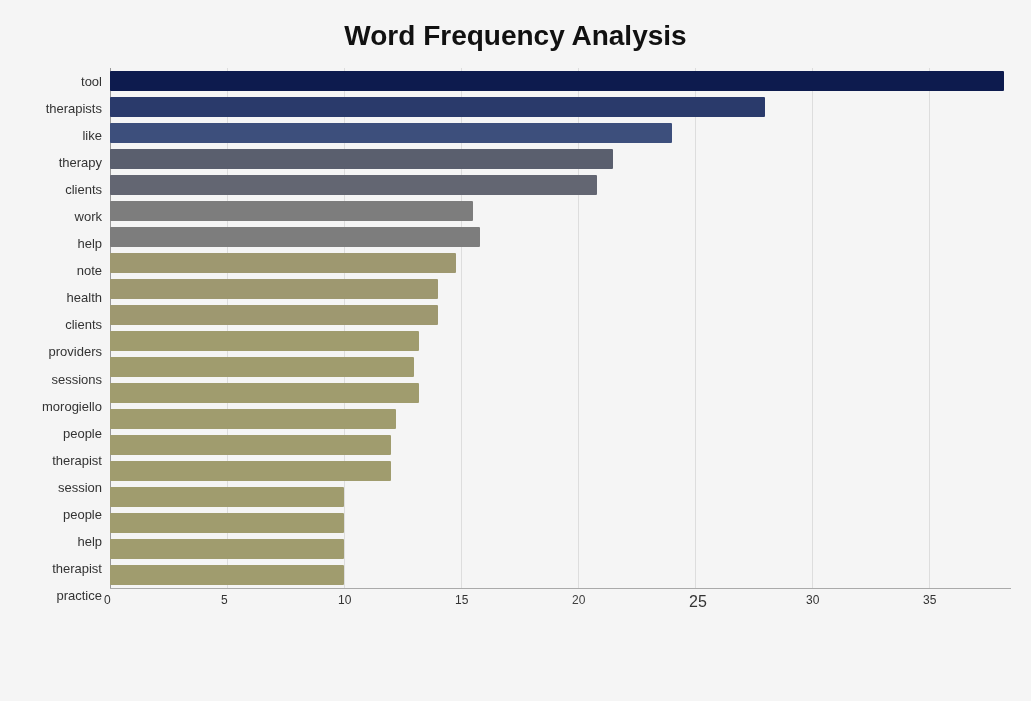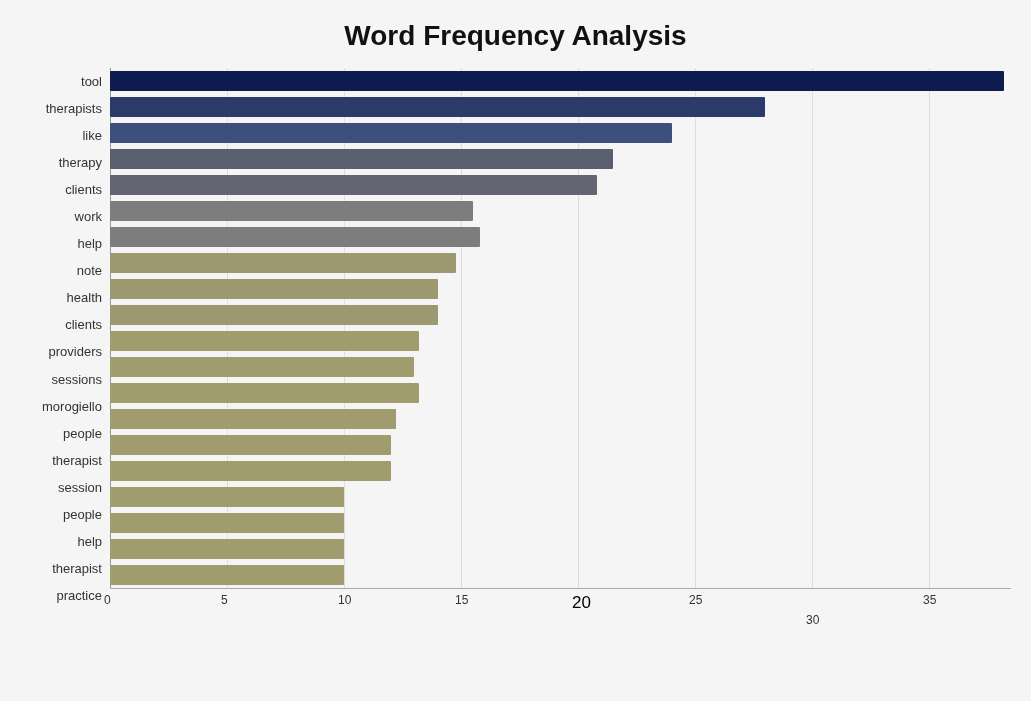--- a/index.html
+++ b/index.html
@@ -172,21 +172,21 @@
           </div>
         </div>
 
       <div style="height:40px; position:relative;">
         <div style="height:1px; background:#aaa; width:100%;"></div>
         <div id="x-tick-labels" style="display:flex; position:relative; padding-top:4px;">
             <span class="x-tick" style="position: absolute; left: calc(0% - 6px); font-size: 12px; color: rgb(51, 51, 51);">0</span>
             <span class="x-tick" style="position: absolute; left: calc(12.987% - 6px); font-size: 12px; color: rgb(51, 51, 51);">5</span>
             <span class="x-tick" style="position: absolute; left: calc(25.974% - 6px); font-size: 12px; color: rgb(51, 51, 51);">10</span>
             <span class="x-tick" style="position: absolute; left: calc(38.961% - 6px); font-size: 12px; color: rgb(51, 51, 51);">15</span>
-            <span class="x-tick" style="position: absolute; left: calc(51.9481% - 6px); font-size: 17px; color: #000000;">20</span>
-            <span class="x-tick" style="position: absolute; left: calc(64.9351% - 6px); font-size: 12px; color: rgb(51, 51, 51);">25</span>
-            <span class="x-tick" style="position: absolute; left: calc(77.9221% - 6px); font-size: 12px; color: rgb(51, 51, 51); margin-top: 20px;">30</span>
+            <span class="x-tick" style="position: absolute; left: calc(51.9481% - 6px); font-size: 12px; color: #404040;">20</span>
+            <span class="x-tick" style="position: absolute; left: calc(64.9351% - 6px); font-size: 16px; color: rgb(51, 51, 51);">25</span>
+            <span class="x-tick" style="position: absolute; left: calc(77.9221% - 6px); font-size: 12px; color: rgb(51, 51, 51);">30</span>
             <span class="x-tick" style="position: absolute; left: calc(90.9091% - 6px); font-size: 12px; color: rgb(51, 51, 51);">35</span>
           </div>
       </div>
     </div>
   </div>
 </div>
 
 </body></html>

